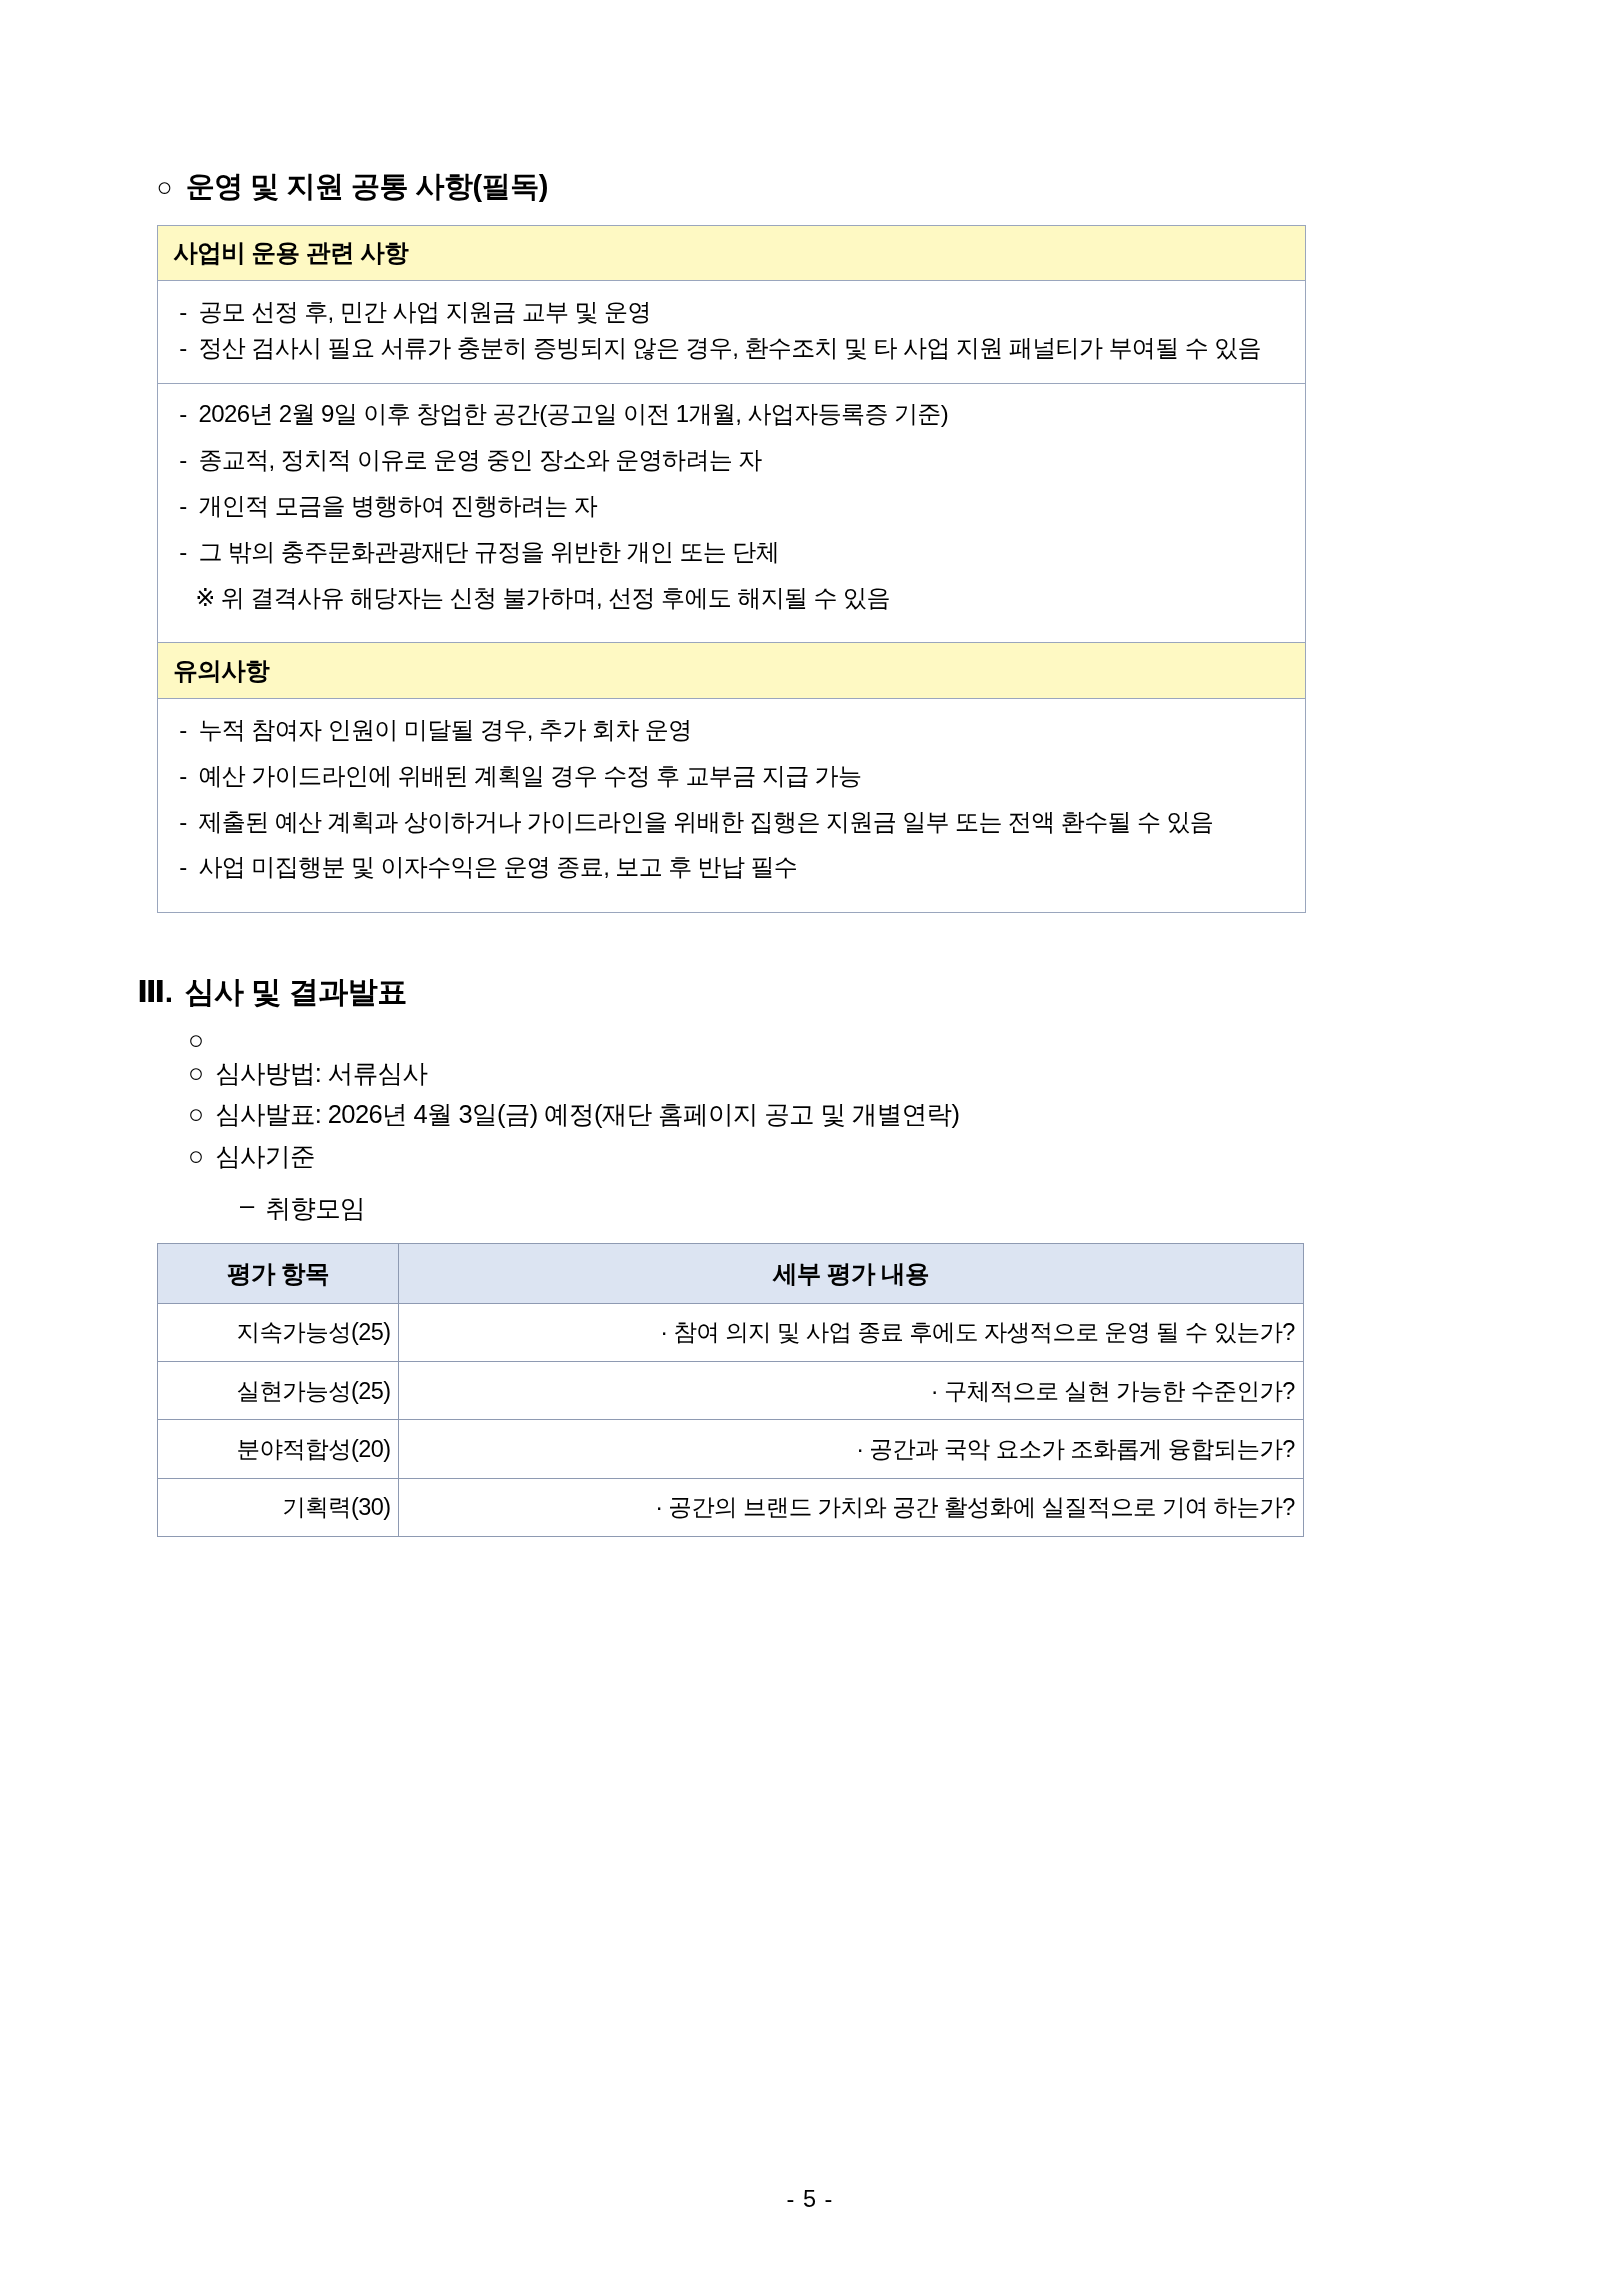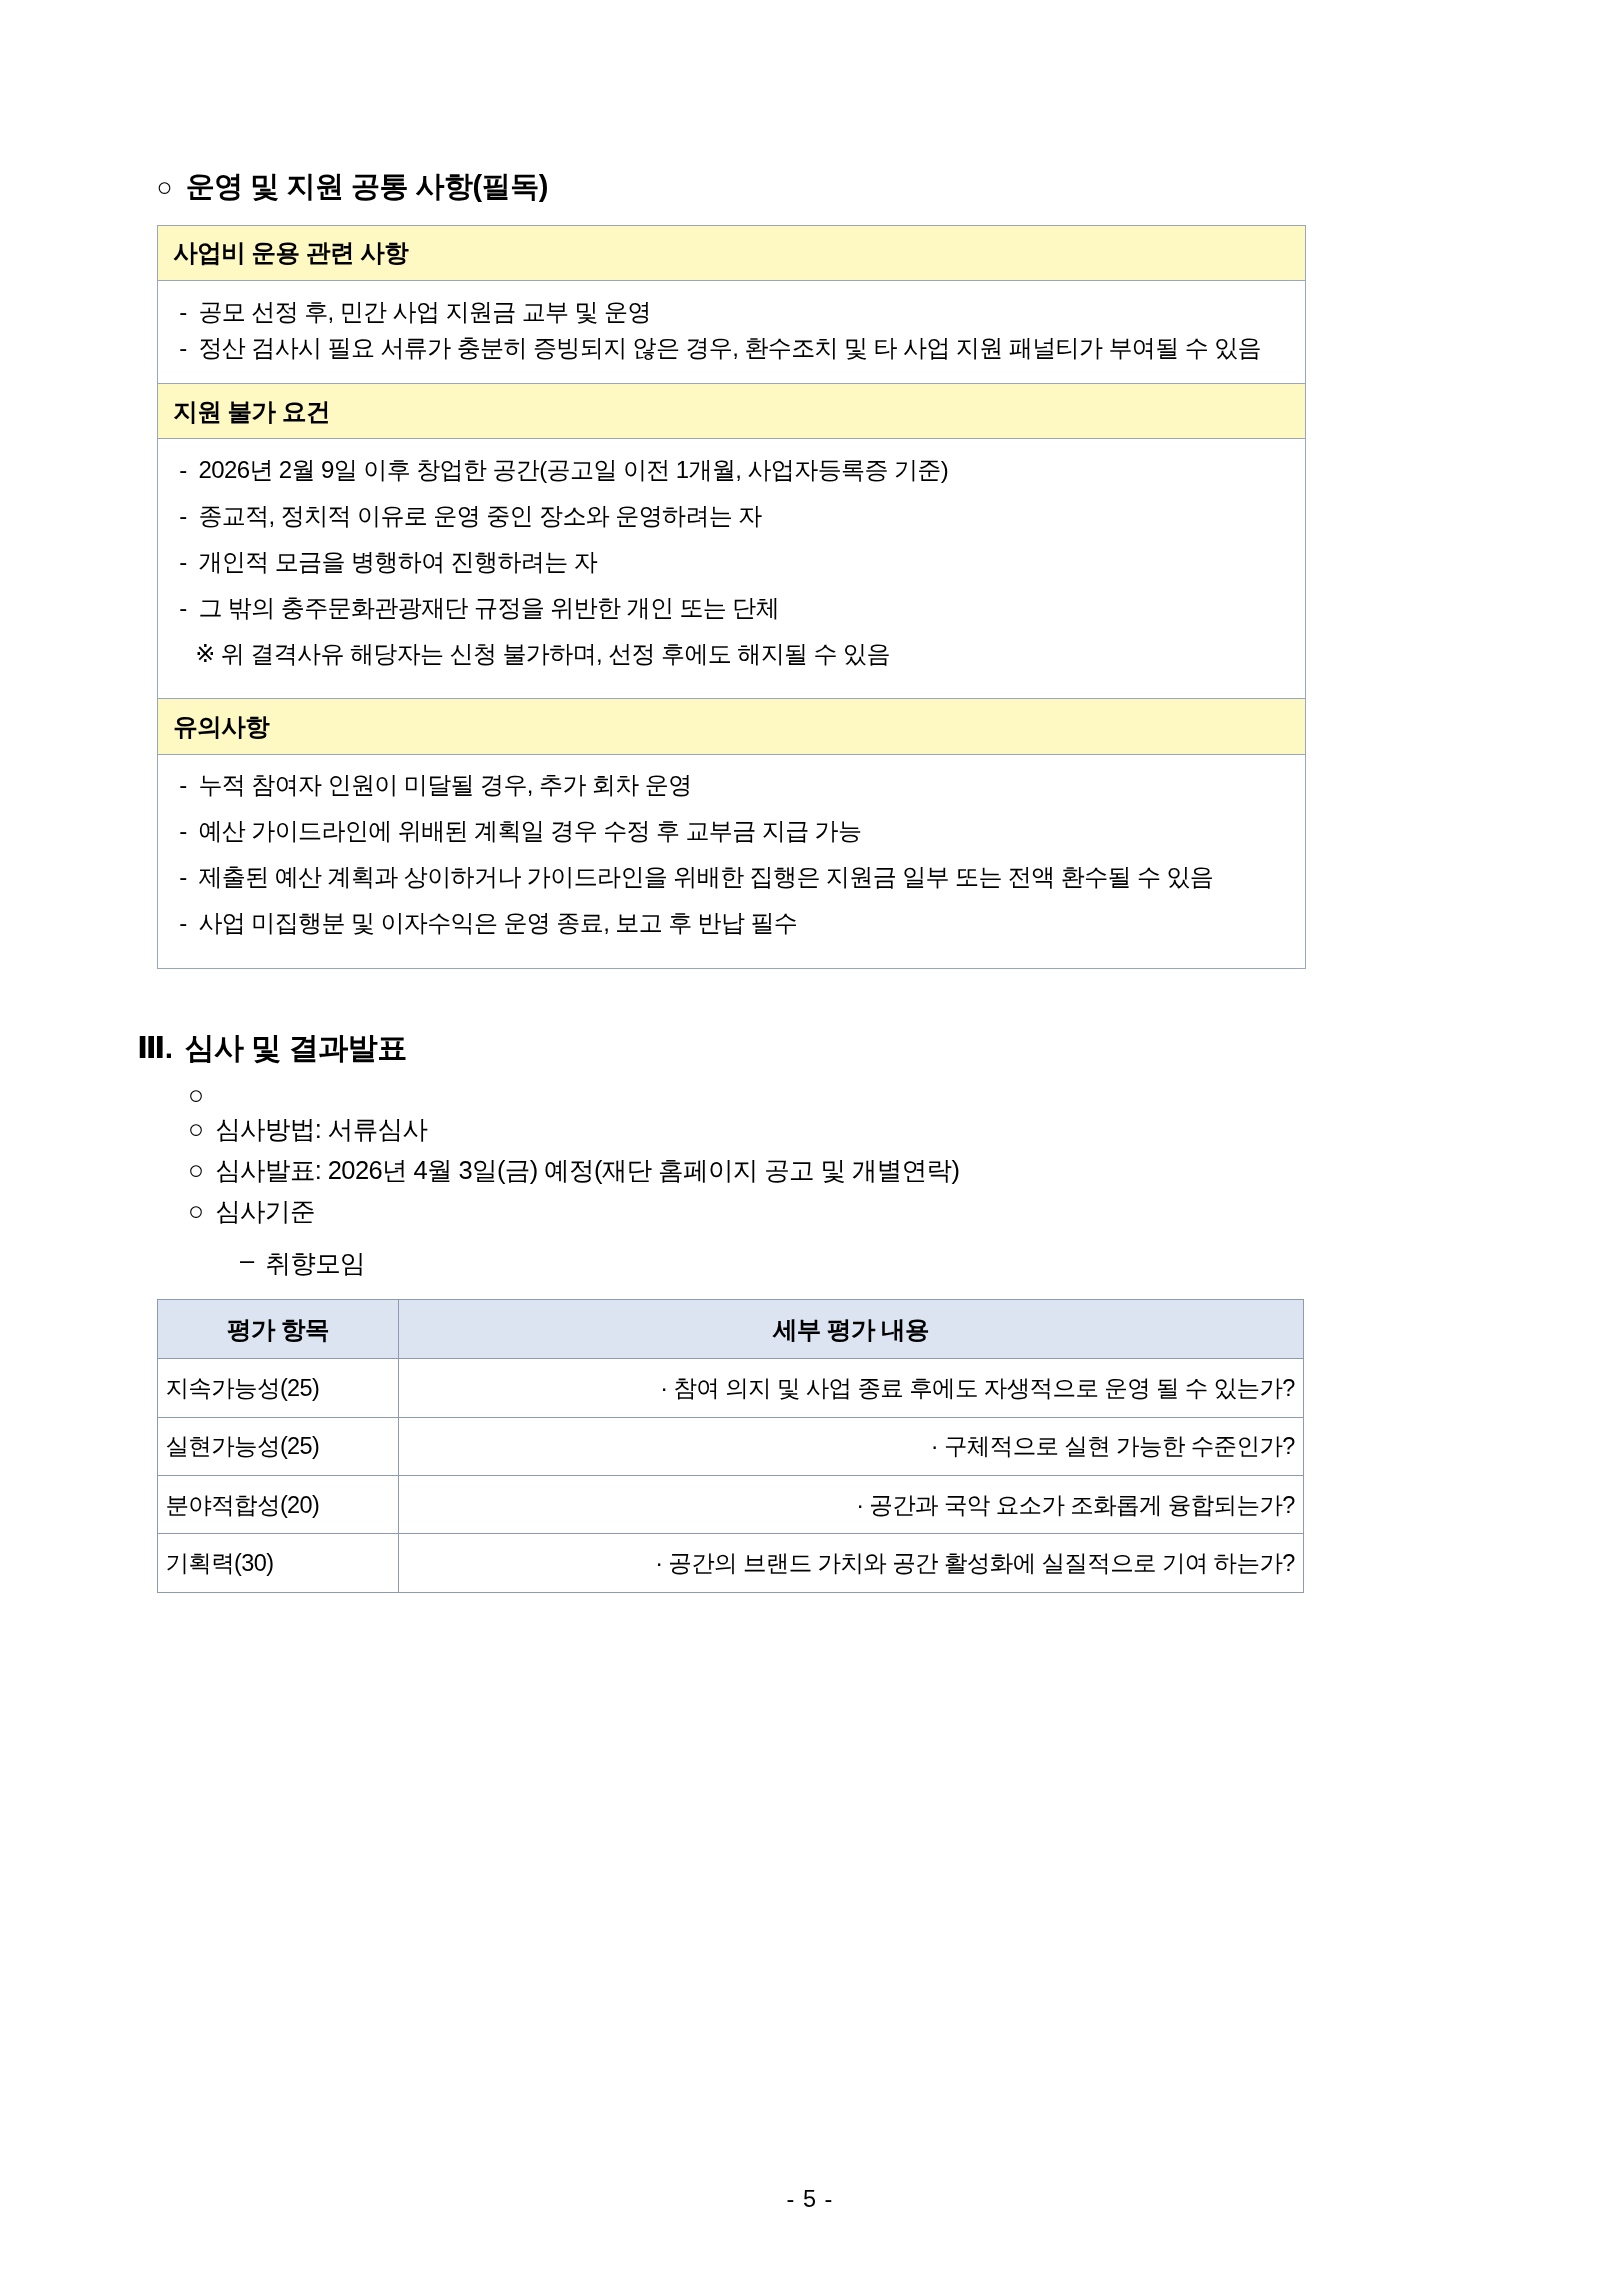--- a/index.html
+++ b/index.html
@@ -119,21 +119,21 @@
     letter-spacing: -0.6px;
   }
   table.criteria th {
     background: #dce4f2;
     font-weight: bold;
     padding: 12.7px 7.8px;
     text-align: center;
     font-size: 24.5px;
   }
   table.criteria td.item {
-    text-align: left;
+    text-align: right;
     padding: 12.7px 7.8px;
     width: 225px;
   }
   table.criteria td.detail {
     padding: 12.7px 7.8px 12.7px 19.6px;
     text-align: right;
   }
 
   
   .page-number {
@@ -165,21 +165,20 @@
           <span class="dash">-</span>
           <span class="txt">공모 선정 후, 민간 사업 지원금 교부 및 운영</span>
         </li>
         <li>
           <span class="dash">-</span>
           <span class="txt">정산 검사시 필요 서류가 충분히 증빙되지 않은 경우, 환수조치 및 타 사업 지원 패널티가 부여될 수 있음</span>
         </li>
       </ul>
     </div>
 
-    <div class="notes-head">지원 불가 요건</div>
     <div class="notes-body spaced">
       <ul>
         <li>
           <span class="dash">-</span>
           <span class="txt">2026년 2월 9일 이후 창업한 공간(공고일 이전 1개월, 사업자등록증 기준)</span>
         </li>
         <li>
           <span class="dash">-</span>
           <span class="txt">종교적, 정치적 이유로 운영 중인 장소와 운영하려는 자</span>
         </li>

